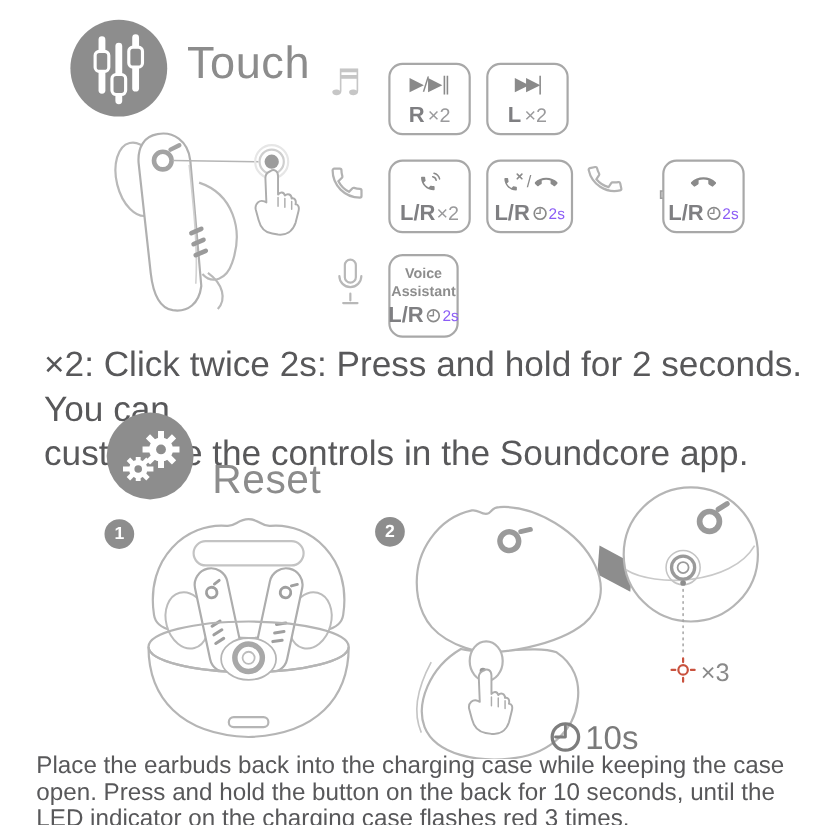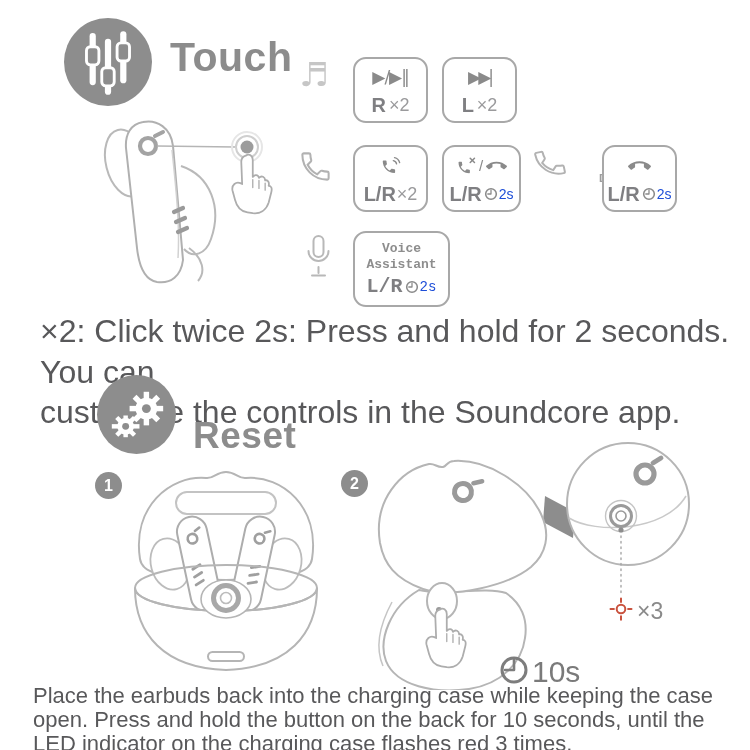--- a/index.html
+++ b/index.html
@@ -1,28 +1,28 @@
 <!DOCTYPE html>
 <html><head>
 <meta charset="utf-8">
 <style>
   html,body{margin:0;padding:0;background:#fff;}
   #canvas{position:relative;width:750px;height:750px;background:#ffffff;overflow:hidden;
           font-family:"Liberation Sans",sans-serif;}
   .abs{position:absolute;}
   .heading-circle{position:absolute;border-radius:50%;background:#8d8d8d;}
-  .heading-title{position:absolute;font-weight:bold;color:#8c8c8c;letter-spacing:.5px;line-height:1;}
+  .heading-title{position:absolute;font-weight:normal;color:#8c8c8c;letter-spacing:.5px;line-height:1;}
   .ctl-btn{position:absolute;box-sizing:border-box;border:2px solid #a8a8a8;border-radius:13px;background:#fff;
            display:flex;flex-direction:column;align-items:center;justify-content:center;color:#8a8a8a;}
   .icon-line{display:flex;align-items:center;justify-content:center;gap:2px;line-height:1;height:24px;}
   .glyph{font-family:"DejaVu Sans",sans-serif;font-size:17px;color:#8a8a8a;letter-spacing:-1px;line-height:1;}
   .lbl{display:flex;align-items:center;justify-content:center;line-height:1;margin-top:6px;}
   .lp{font-weight:bold;font-size:20px;color:#7f7f82;}
   .ls{font-size:18px;color:#9a9a9c;margin-left:3px;}
-  .ls-small{font-size:14px;color:#1d4ed8;margin-left:1px;}
+  .ls-small{font-size:14px;color:#8b5cf6;margin-left:1px;}
   .slash{font-size:15px;color:#8a8a8a;margin:0 1px;}
   .va-line{font-size:13px;font-weight:bold;color:#8d8d8d;line-height:1.2;}
   .para{position:absolute;color:#58585a;white-space:pre-line;}
   .badge{position:absolute;width:27px;height:27px;border-radius:50%;background:#8d8d8d;color:#fff;
          font-weight:bold;font-size:16px;display:flex;align-items:center;justify-content:center;}
   .cat-icon{position:absolute;display:flex;align-items:center;justify-content:center;}
   .music-glyph{font-family:"DejaVu Sans",sans-serif;font-size:33px;color:#c6c6c6;line-height:1;}
   .dongle-label{position:absolute;left:26px;top:26px;font-size:11.5px;font-weight:bold;color:#9e9e9e;padding-left:40px;}
   .small-gray{color:#8a8a8a;}
 </style>
@@ -181,21 +181,21 @@
     <svg width="27" height="47" viewBox="0 0 27 47">
       <g fill="none" stroke="#b8b8b8" stroke-width="2" stroke-linecap="round">
         <rect x="8.5" y="2" width="10" height="21" rx="5"></rect>
         <path d="M3.5 17 a10 10 0 0 0 20 0"></path>
         <path d="M13.5 33 V39"></path>
         <path d="M7 41.5 H20"></path>
       </g>
     </svg>
   </div>
 
-  <div class="ctl-btn" style="left:353px;top:231px;width:97px;height:76px;font-family:Liberation Mono, monospace;">
+  <div class="ctl-btn" style="left:353px;top:231px;width:64px;height:76px;">
     <span class="va-line">Voice</span>
     <span class="va-line">Assistant</span>
     <div class="lbl" style="margin-top:4px;">
       <span class="lp">L/R</span>
       <svg width="14" height="14" viewBox="0 0 20 20" style="margin-left:2px;">
         <circle cx="10" cy="10" r="7.6" fill="none" stroke="#8a8a8a" stroke-width="2.2"></circle>
         <path d="M10 10 L10 4.6 M10 10 L5.4 10" stroke="#8a8a8a" stroke-width="1.8" fill="none" stroke-linecap="round"></path>
       </svg>
       <span class="ls-small">2s</span>
     </div>

